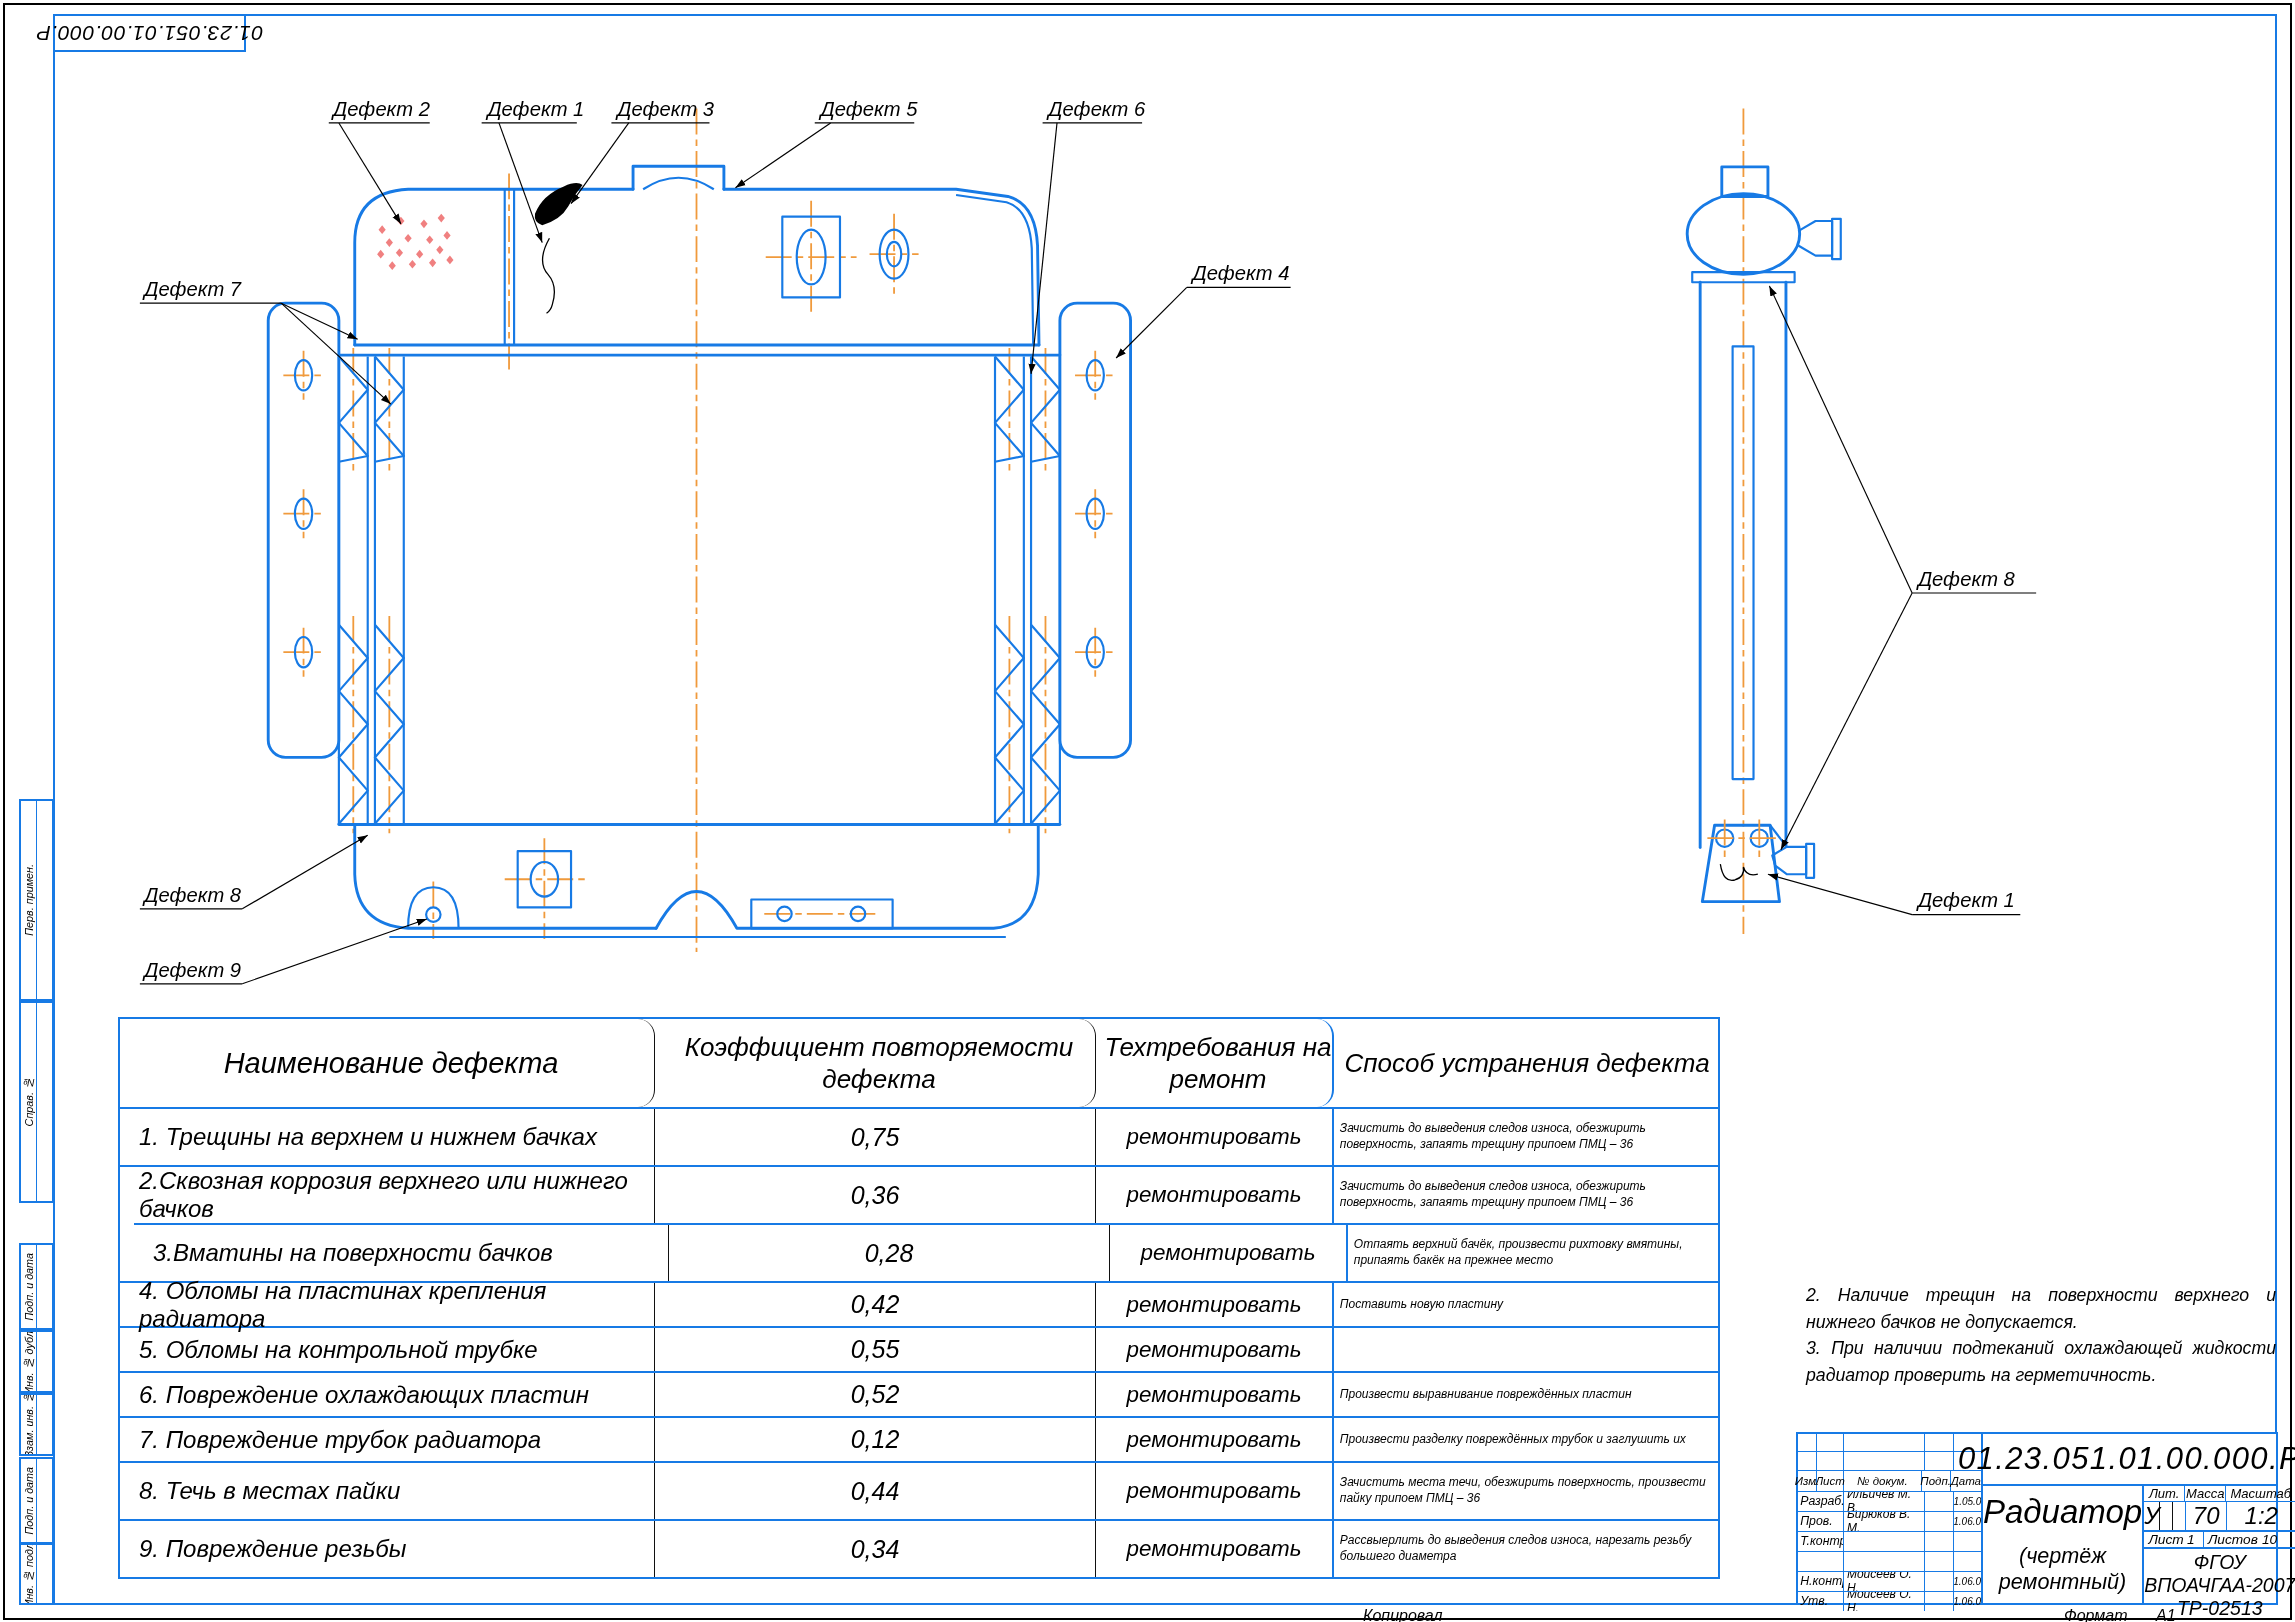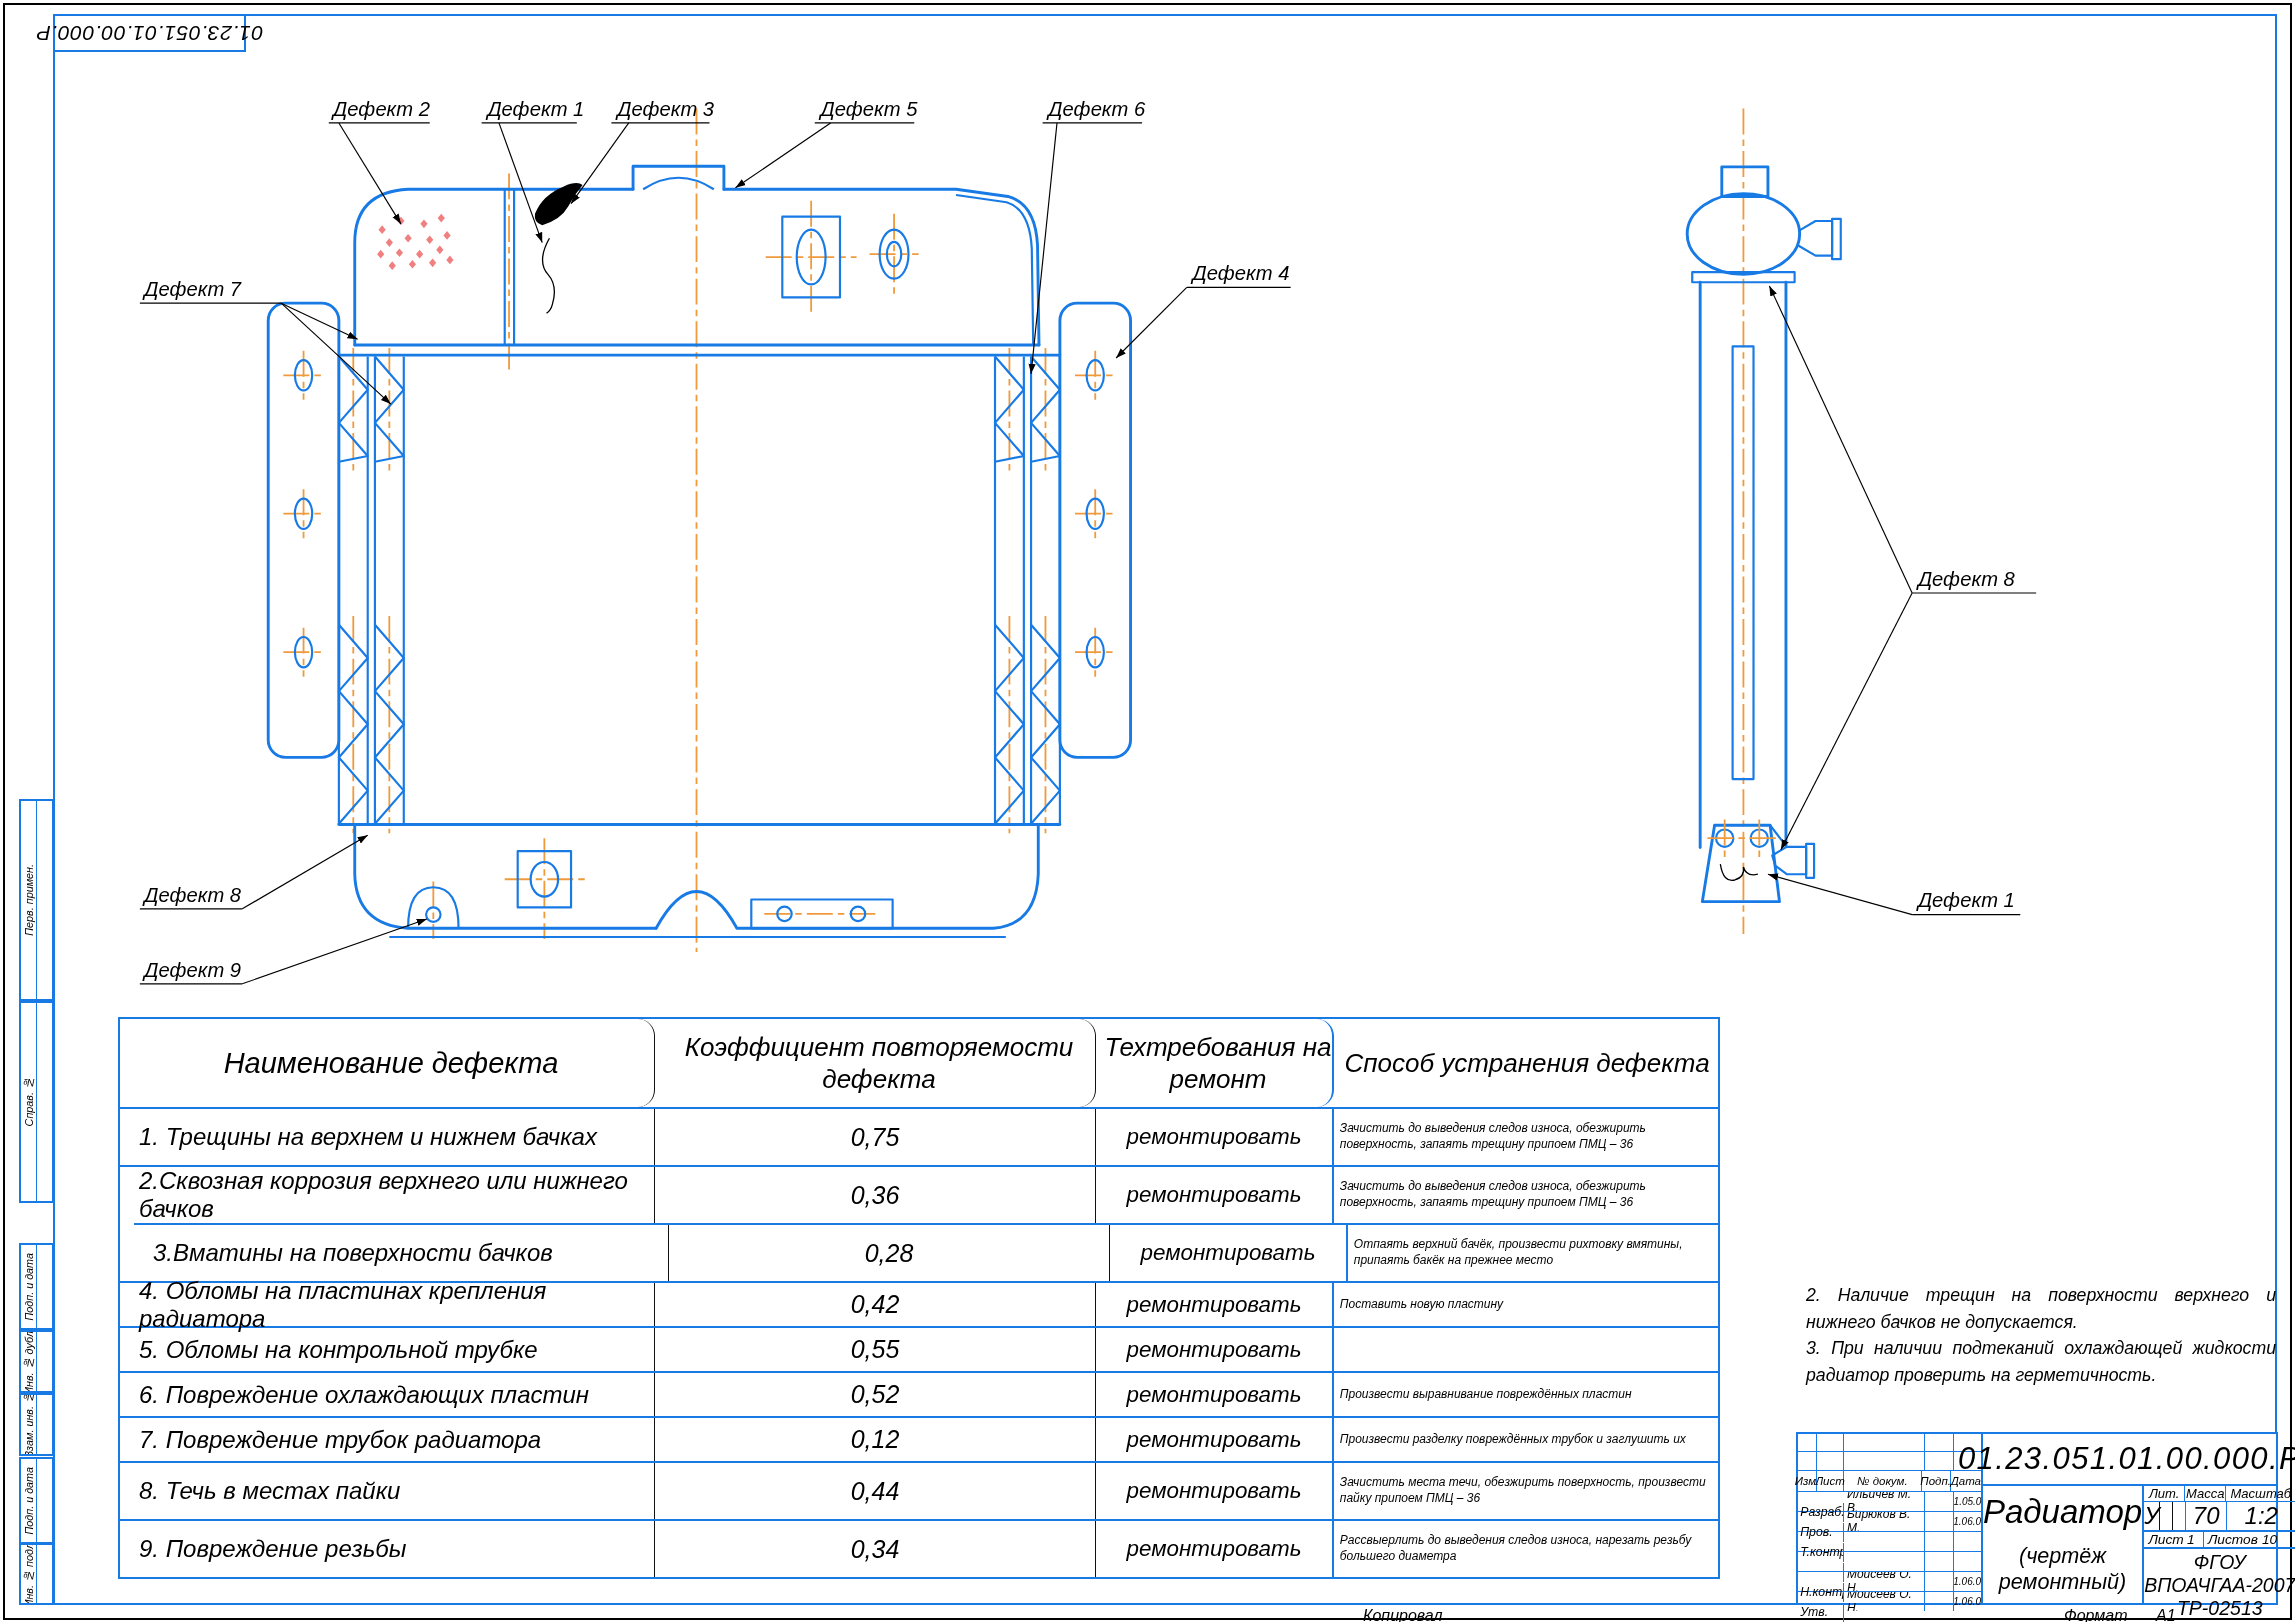--- a/index.html
+++ b/index.html
@@ -62,21 +62,21 @@
   .tb-hrow .c{border-right:1.4px solid var(--blue);height:100%;box-sizing:border-box;
     display:flex;align-items:center;justify-content:center;}
   .tb-rrow{display:flex;height:19px;border-bottom:1.4px solid var(--blue);
     font-size:12.3px;font-style:italic;}
   .tb-rrow:last-child{border-bottom:none;}
   .tb-rrow .c{border-right:1.4px solid var(--blue);height:100%;box-sizing:border-box;
     display:flex;align-items:center;overflow:hidden;}
   .cw3{width:81px;padding-left:2.9px;font-size:12px;font-style:italic;}
   .cw4{width:29px;}
   .cw5{flex:1;justify-content:center;font-size:10px;border-right:none !important;}
-  .rolec{width:46px;padding-left:2.2px;margin-top:11px;}
+  .rolec{width:46px;padding-left:2.2px;}
   .tb-right{position:absolute;left:185px;top:0;right:0;height:100%;}
   .docnum{height:52px;border-bottom:2.2px solid var(--blue);display:flex;
     align-items:center;justify-content:center;font-size:31px;font-style:italic;
     letter-spacing:1.4px;box-sizing:border-box;}
   .tb-lower{display:flex;height:119px;}
   .namecell{width:171px;border-right:2.2px solid var(--blue);box-sizing:border-box;
     text-align:center;padding-top:7.2px;}
   .namecell .t1{font-size:33px;font-style:italic;}
   .namecell .t2{font-size:21.6px;font-style:italic;margin-top:11.5px;}
   .rightcol{flex:1;display:flex;flex-direction:column;}

